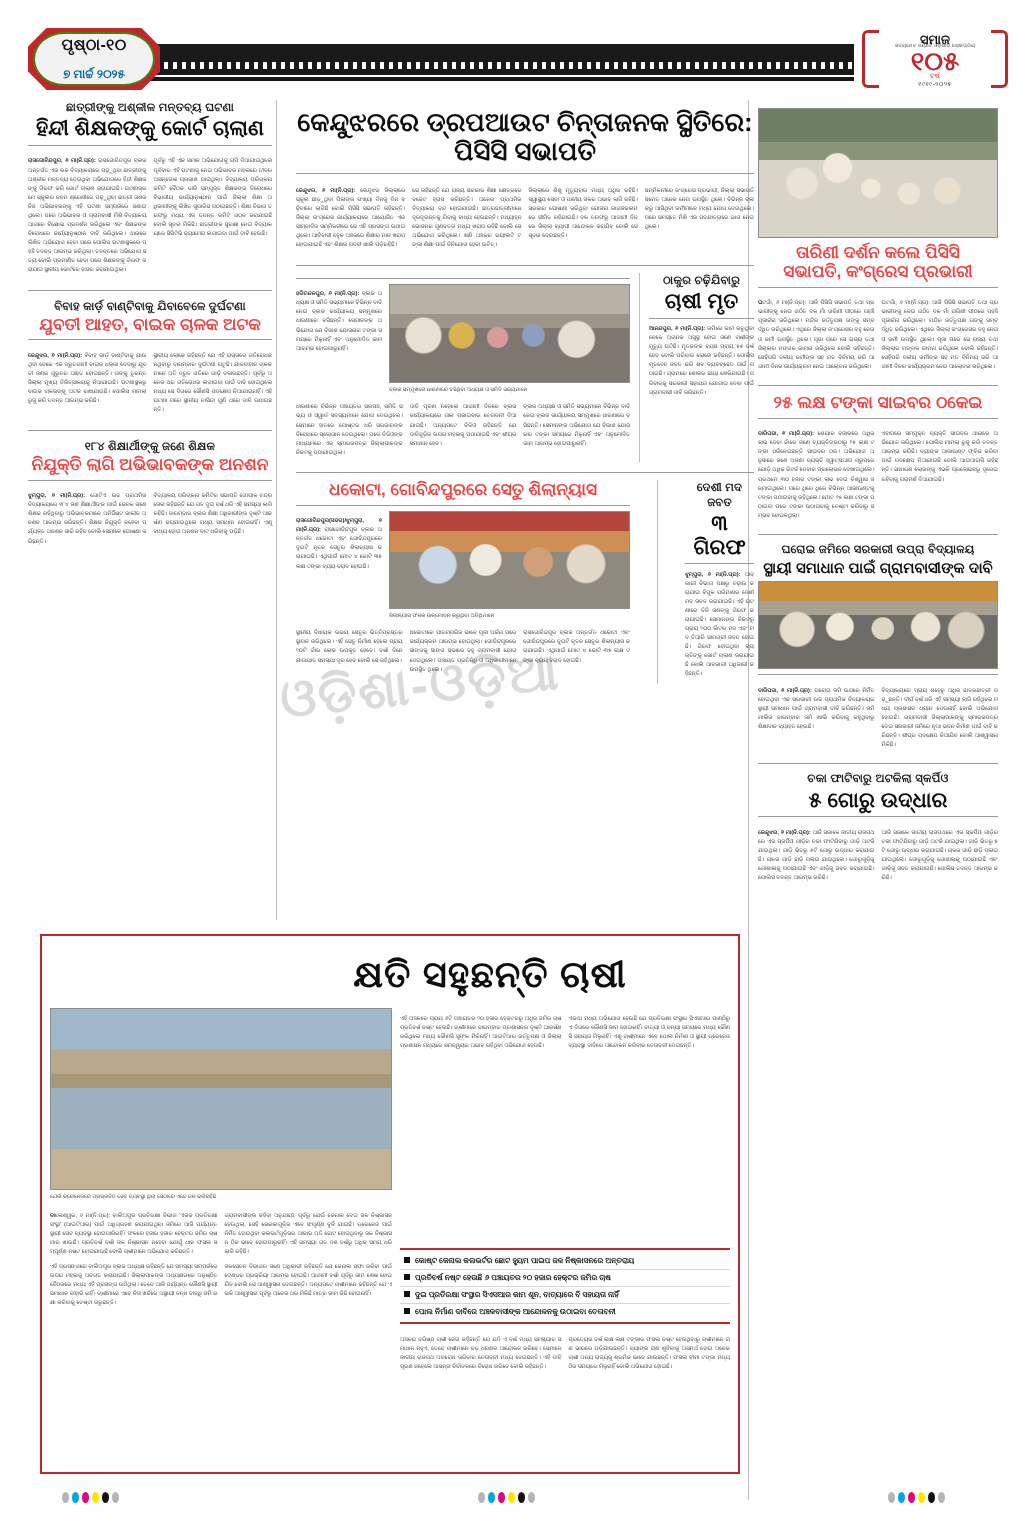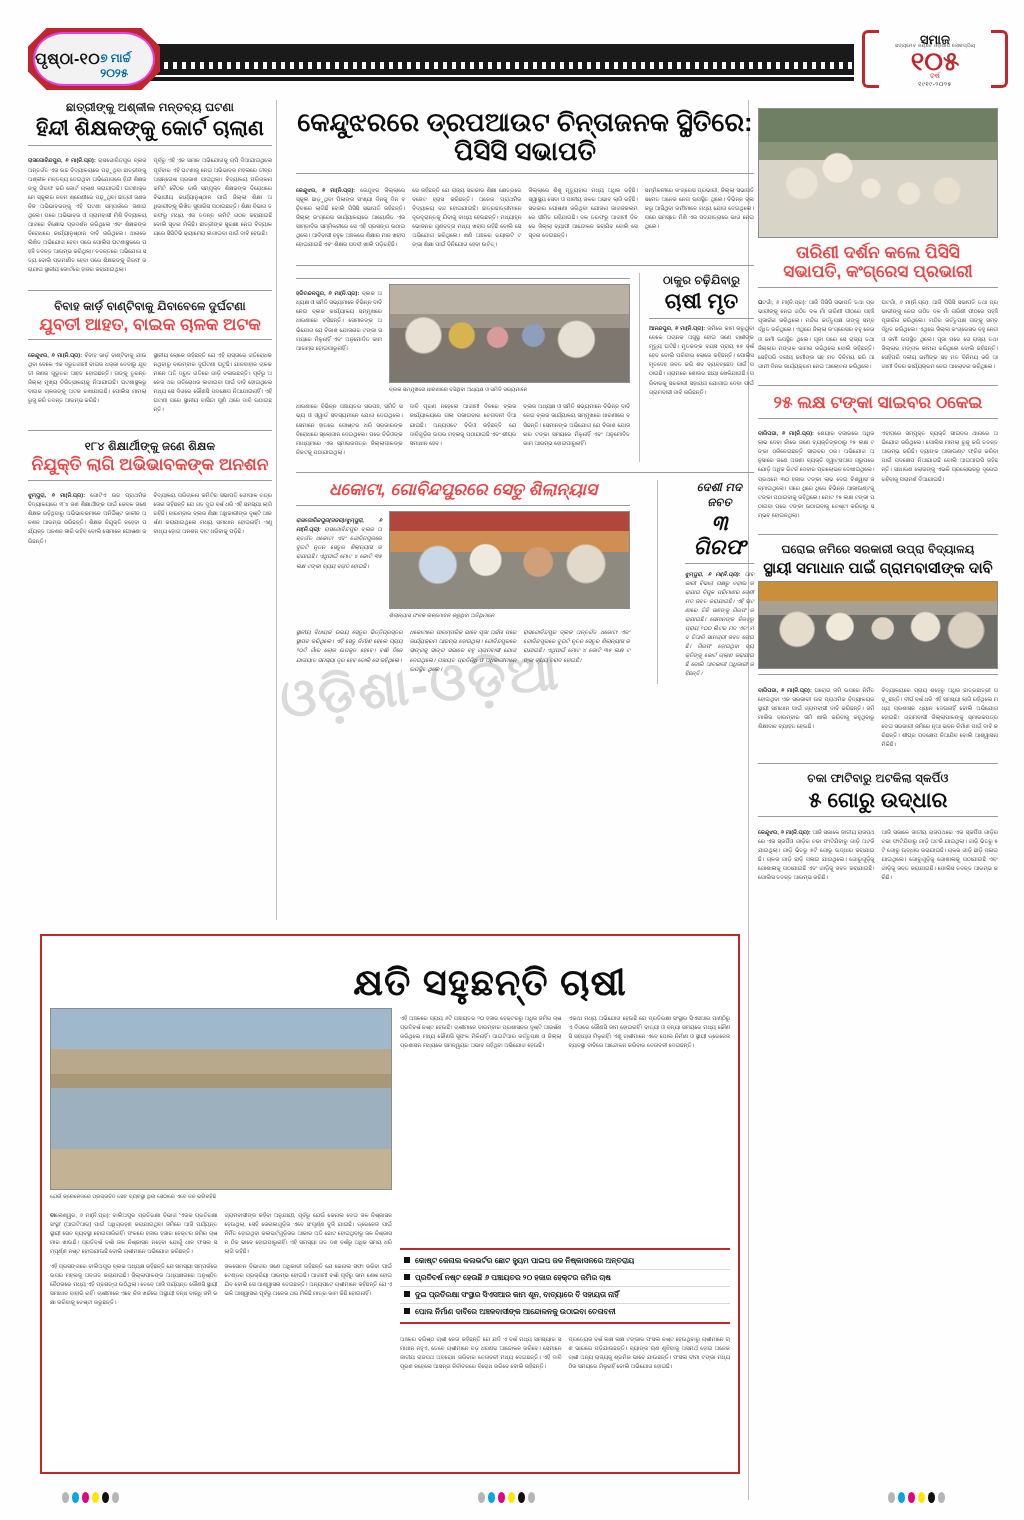--- a/index.html
+++ b/index.html
@@ -40,23 +40,23 @@
     position:absolute; left:28px; top:0px; width:132px; height:62px;
   }
   .page-badge .oct{
     position:absolute; inset:0;
     background:#c0272d;
     clip-path:polygon(14% 0,86% 0,100% 30%,100% 70%,86% 100%,14% 100%,0 70%,0 30%);
   }
   .page-badge .oct-in{
     position:absolute; left:5px; top:4px; right:5px; bottom:4px;
     background:#f2f2f2;
-    border:2px solid #d946ef;
+    border:2px solid #4d7c0f;
     border-radius:34px/30px;
-    display:flex;flex-direction:row;align-items:center;justify-content:center;
+    display:flex;flex-direction:column;align-items:center;justify-content:center;
   }
   .page-badge .pg-no{font-size:16px;font-weight:bold;color:#111;line-height:1.05;letter-spacing:.3px;}
   .page-badge .pg-date{font-size:12px;font-weight:bold;color:#0369a1;line-height:1.2;margin-top:13px;}
 
   .section-tab{
     position:absolute; right:168px; top:4px; width:160px; height:54px;
   }
   .section-tab .ribbon{
     position:absolute; inset:0;
     background:#f2f2f2;
@@ -193,21 +193,21 @@
     box-sizing:border-box;
     background:#fff;
   }
   .feat-flag{
     position:absolute;left:0;top:0;width:196px;height:66px;background:#e0231f;
     clip-path:polygon(0 0,100% 0,78% 100%,0 100%);
     display:flex;flex-direction:column;align-items:center;justify-content:center;
   }
   .feat-flag span{color:#fff;font-weight:bold;font-size:15px;line-height:1.3;letter-spacing:.2px;}
   .feat-title{
-    position:absolute;left:210px;right:10px;top:16px;height:62px;
+    position:absolute;left:210px;right:10px;top:8px;height:62px;
     display:flex;align-items:center;justify-content:center;
     font-size:37px;font-weight:bold;color:#0d0d0d;letter-spacing:1px;
   }
   .bullets{
     border-top:2px solid #c0272d;border-bottom:2px solid #c0272d;
     padding:3px 0;
     text-align:center;
   }
   .bullet{
     display:flex;align-items:flex-start;gap:5px;
@@ -390,21 +390,21 @@
         <div class="hrule" style="position:relative;margin:5px 0 5px 0;"></div>
         <p class="txt lead">
           <span class="dateline">ଆନନ୍ଦପୁର, ୬ ମା(ନି.ପ୍ର):</span>
           <span>ଜମିରେ କାମ କରୁଥିବା ବେଳେ ଅଚାନକ ଅସୁସ୍ଥ ହୋଇ ଜଣେ ଚାଷୀଙ୍କ ମୃତ୍ୟୁ ଘଟିଛି। ମୃତକଙ୍କ ବୟସ ପ୍ରାୟ ୫୫ ବର୍ଷ ହେବ ବୋଲି ପରିବାର ଲୋକେ କହିଛନ୍ତି। ପୋଲିସ ମୃତଦେହ ଜବତ କରି ଶବ ବ୍ୟବଚ୍ଛେଦ ପାଇଁ ପଠାଇଛି। ଗ୍ରାମରେ ଶୋକର ଛାୟା ଖେଳିଯାଇଛି। ପରିବାରକୁ ସରକାରୀ ସହାୟତା ଯୋଗାଇ ଦେବା ପାଇଁ ଗ୍ରାମବାସୀ ଦାବି କରିଛନ୍ତି।</span>
         </p>
       </div>
     </div>
 
     <div class="hrule" style="position:relative;margin:10px 0 7px 0;"></div>
 
-    <div style="display:flex;gap:27px;font-style:italic;">
+    <div style="display:flex;gap:27px;">
 
       <div style="width:334px;">
         <h2 class="hl-md">ଧକୋଟା, ଗୋବିନ୍ଦପୁରରେ ସେତୁ ଶିଲାନ୍ୟାସ</h2>
         <div class="hrule" style="position:relative;margin:5px 0 5px 0;"></div>
         <div style="display:flex;gap:7px;">
           <div style="width:86px;">
             <p class="txt lead">
               <span class="dateline">ରାସଗୋବିନ୍ଦପୁର(ସଦର)/ଝୁମ୍ପୁରା, ୬ ମା(ନି.ପ୍ର):</span>
               <span>ରାସଗୋବିନ୍ଦପୁର ବ୍ଲକ ଅନ୍ତର୍ଗତ ଧକୋଟା ଏବଂ ଗୋବିନ୍ଦପୁରରେ ଦୁଇଟି ନୂତନ ସେତୁର ଶିଲାନ୍ୟାସ କରାଯାଇଛି। ଏଥିପାଇଁ ମୋଟ ୪ କୋଟି ୩୫ ଲକ୍ଷ ଟଙ୍କା ବ୍ୟୟ ବରାଦ ହୋଇଛି।</span>
             </p>

